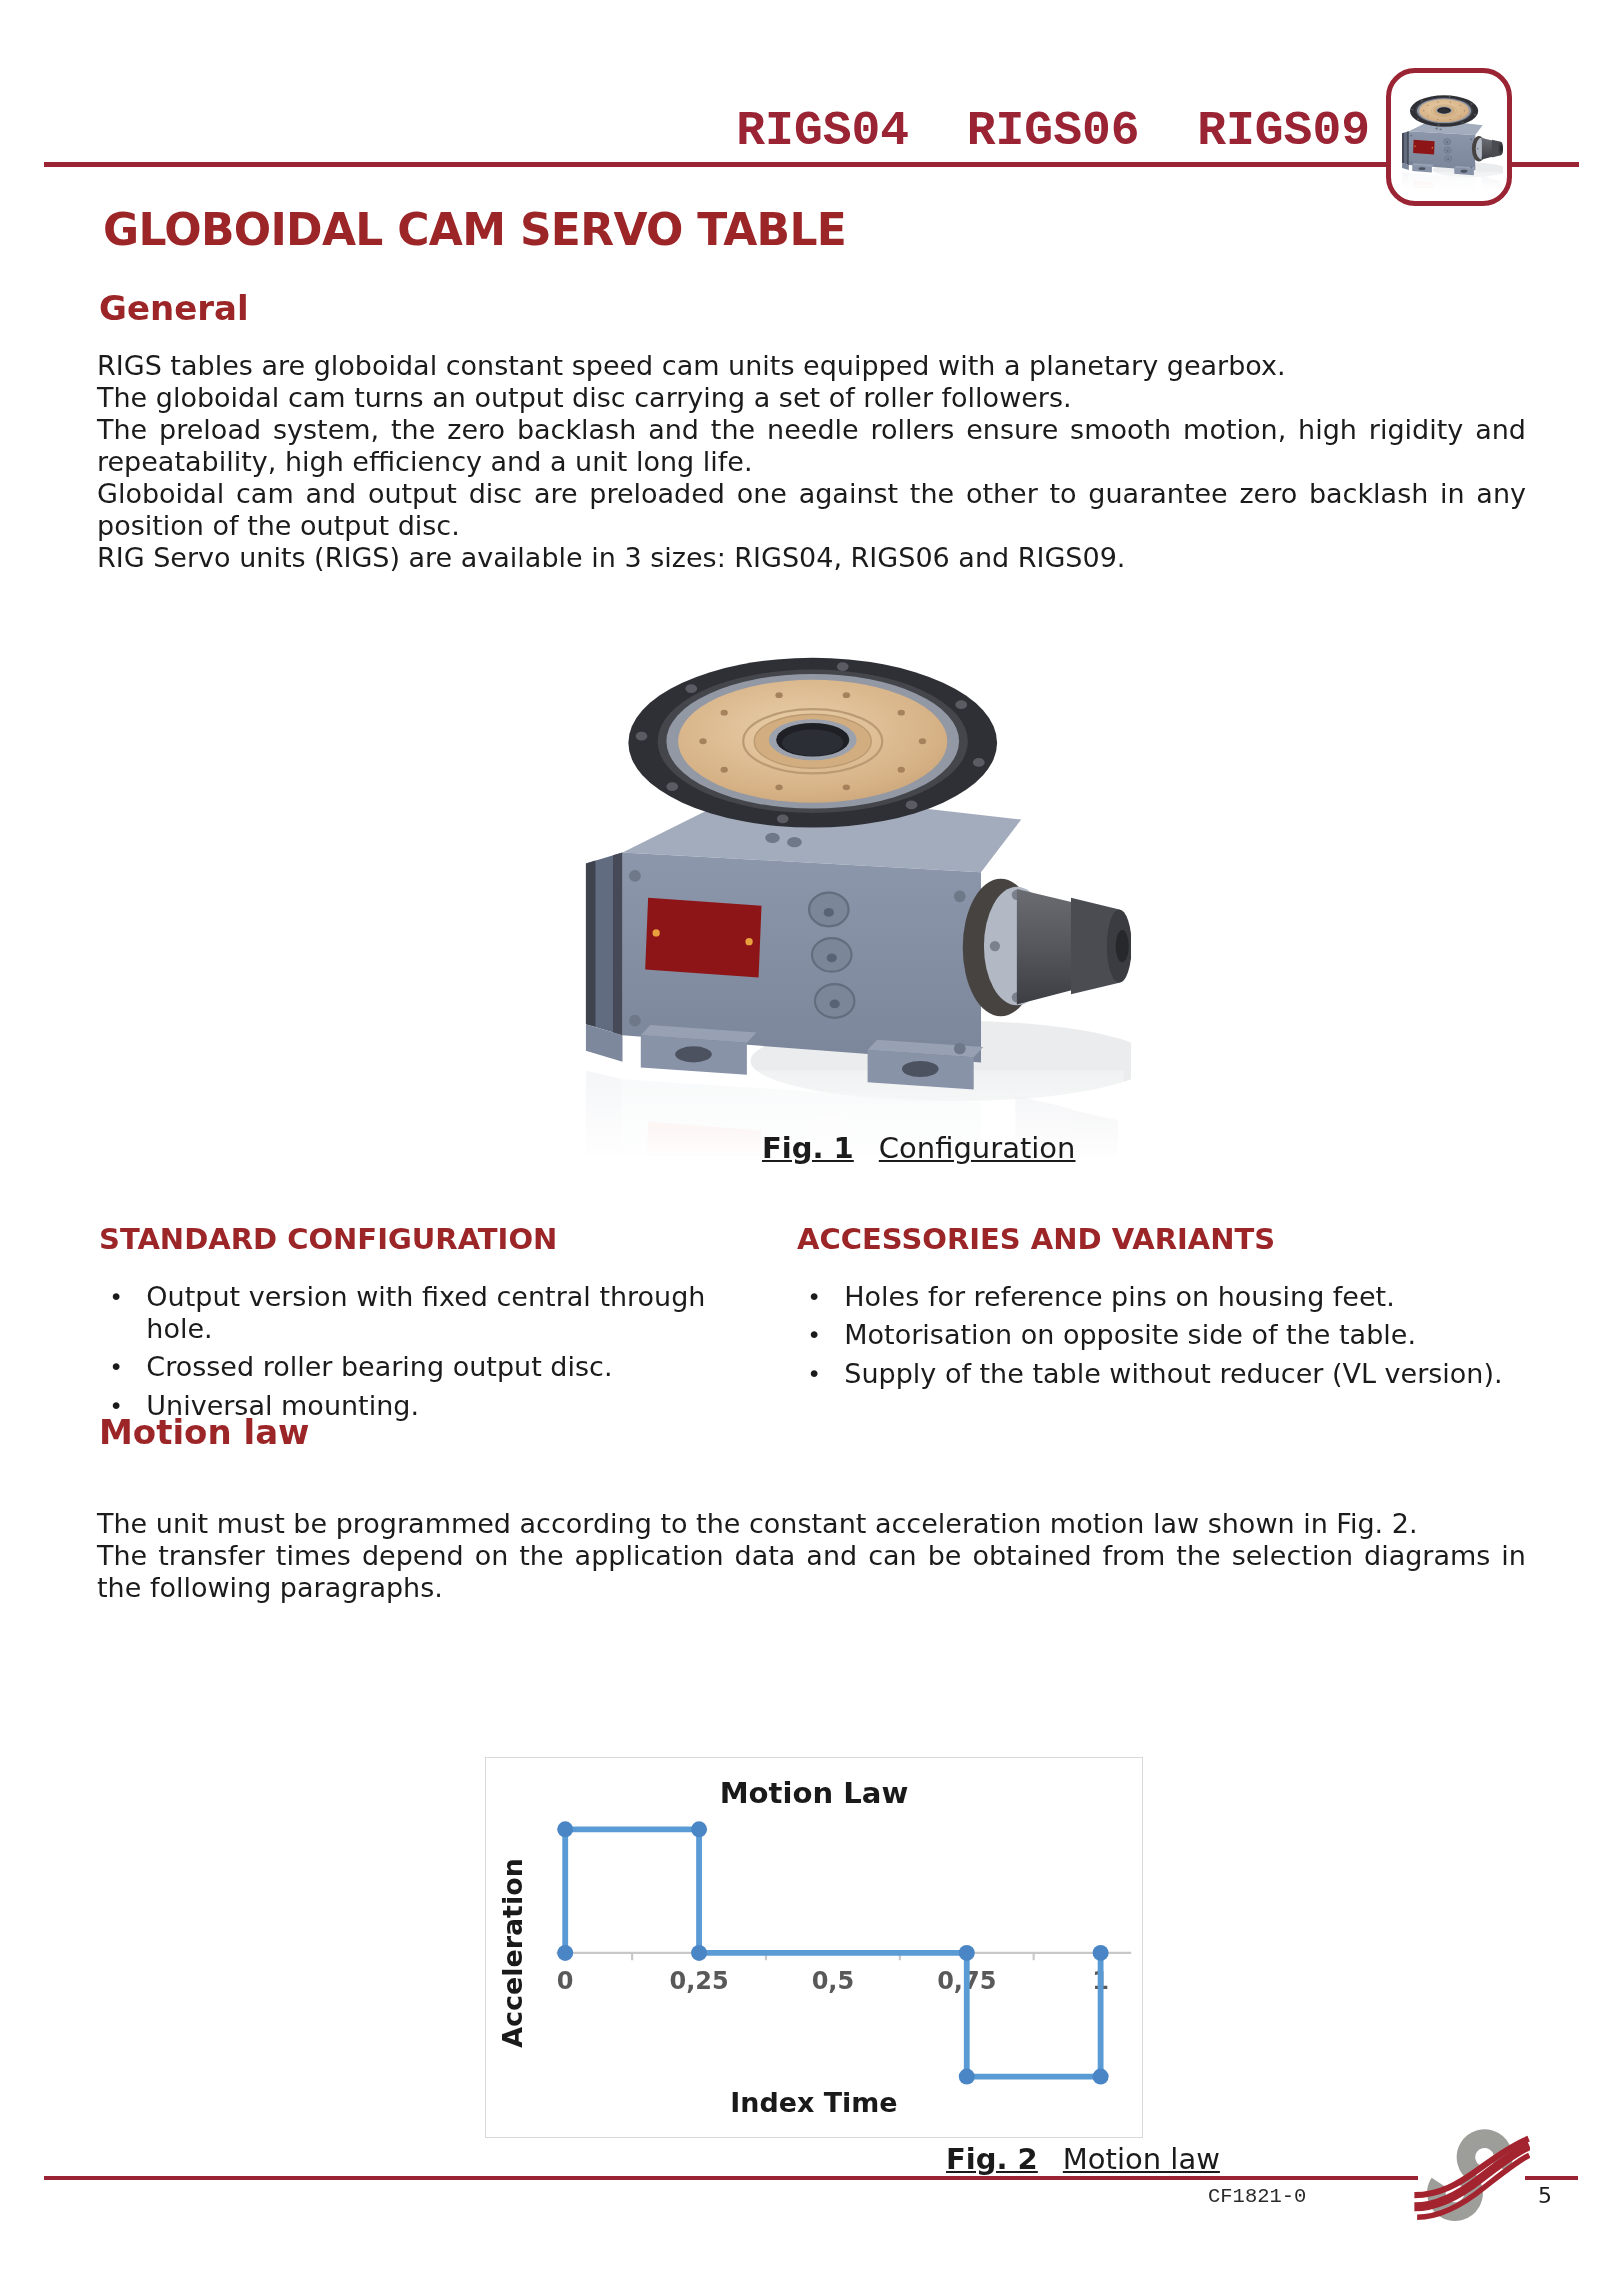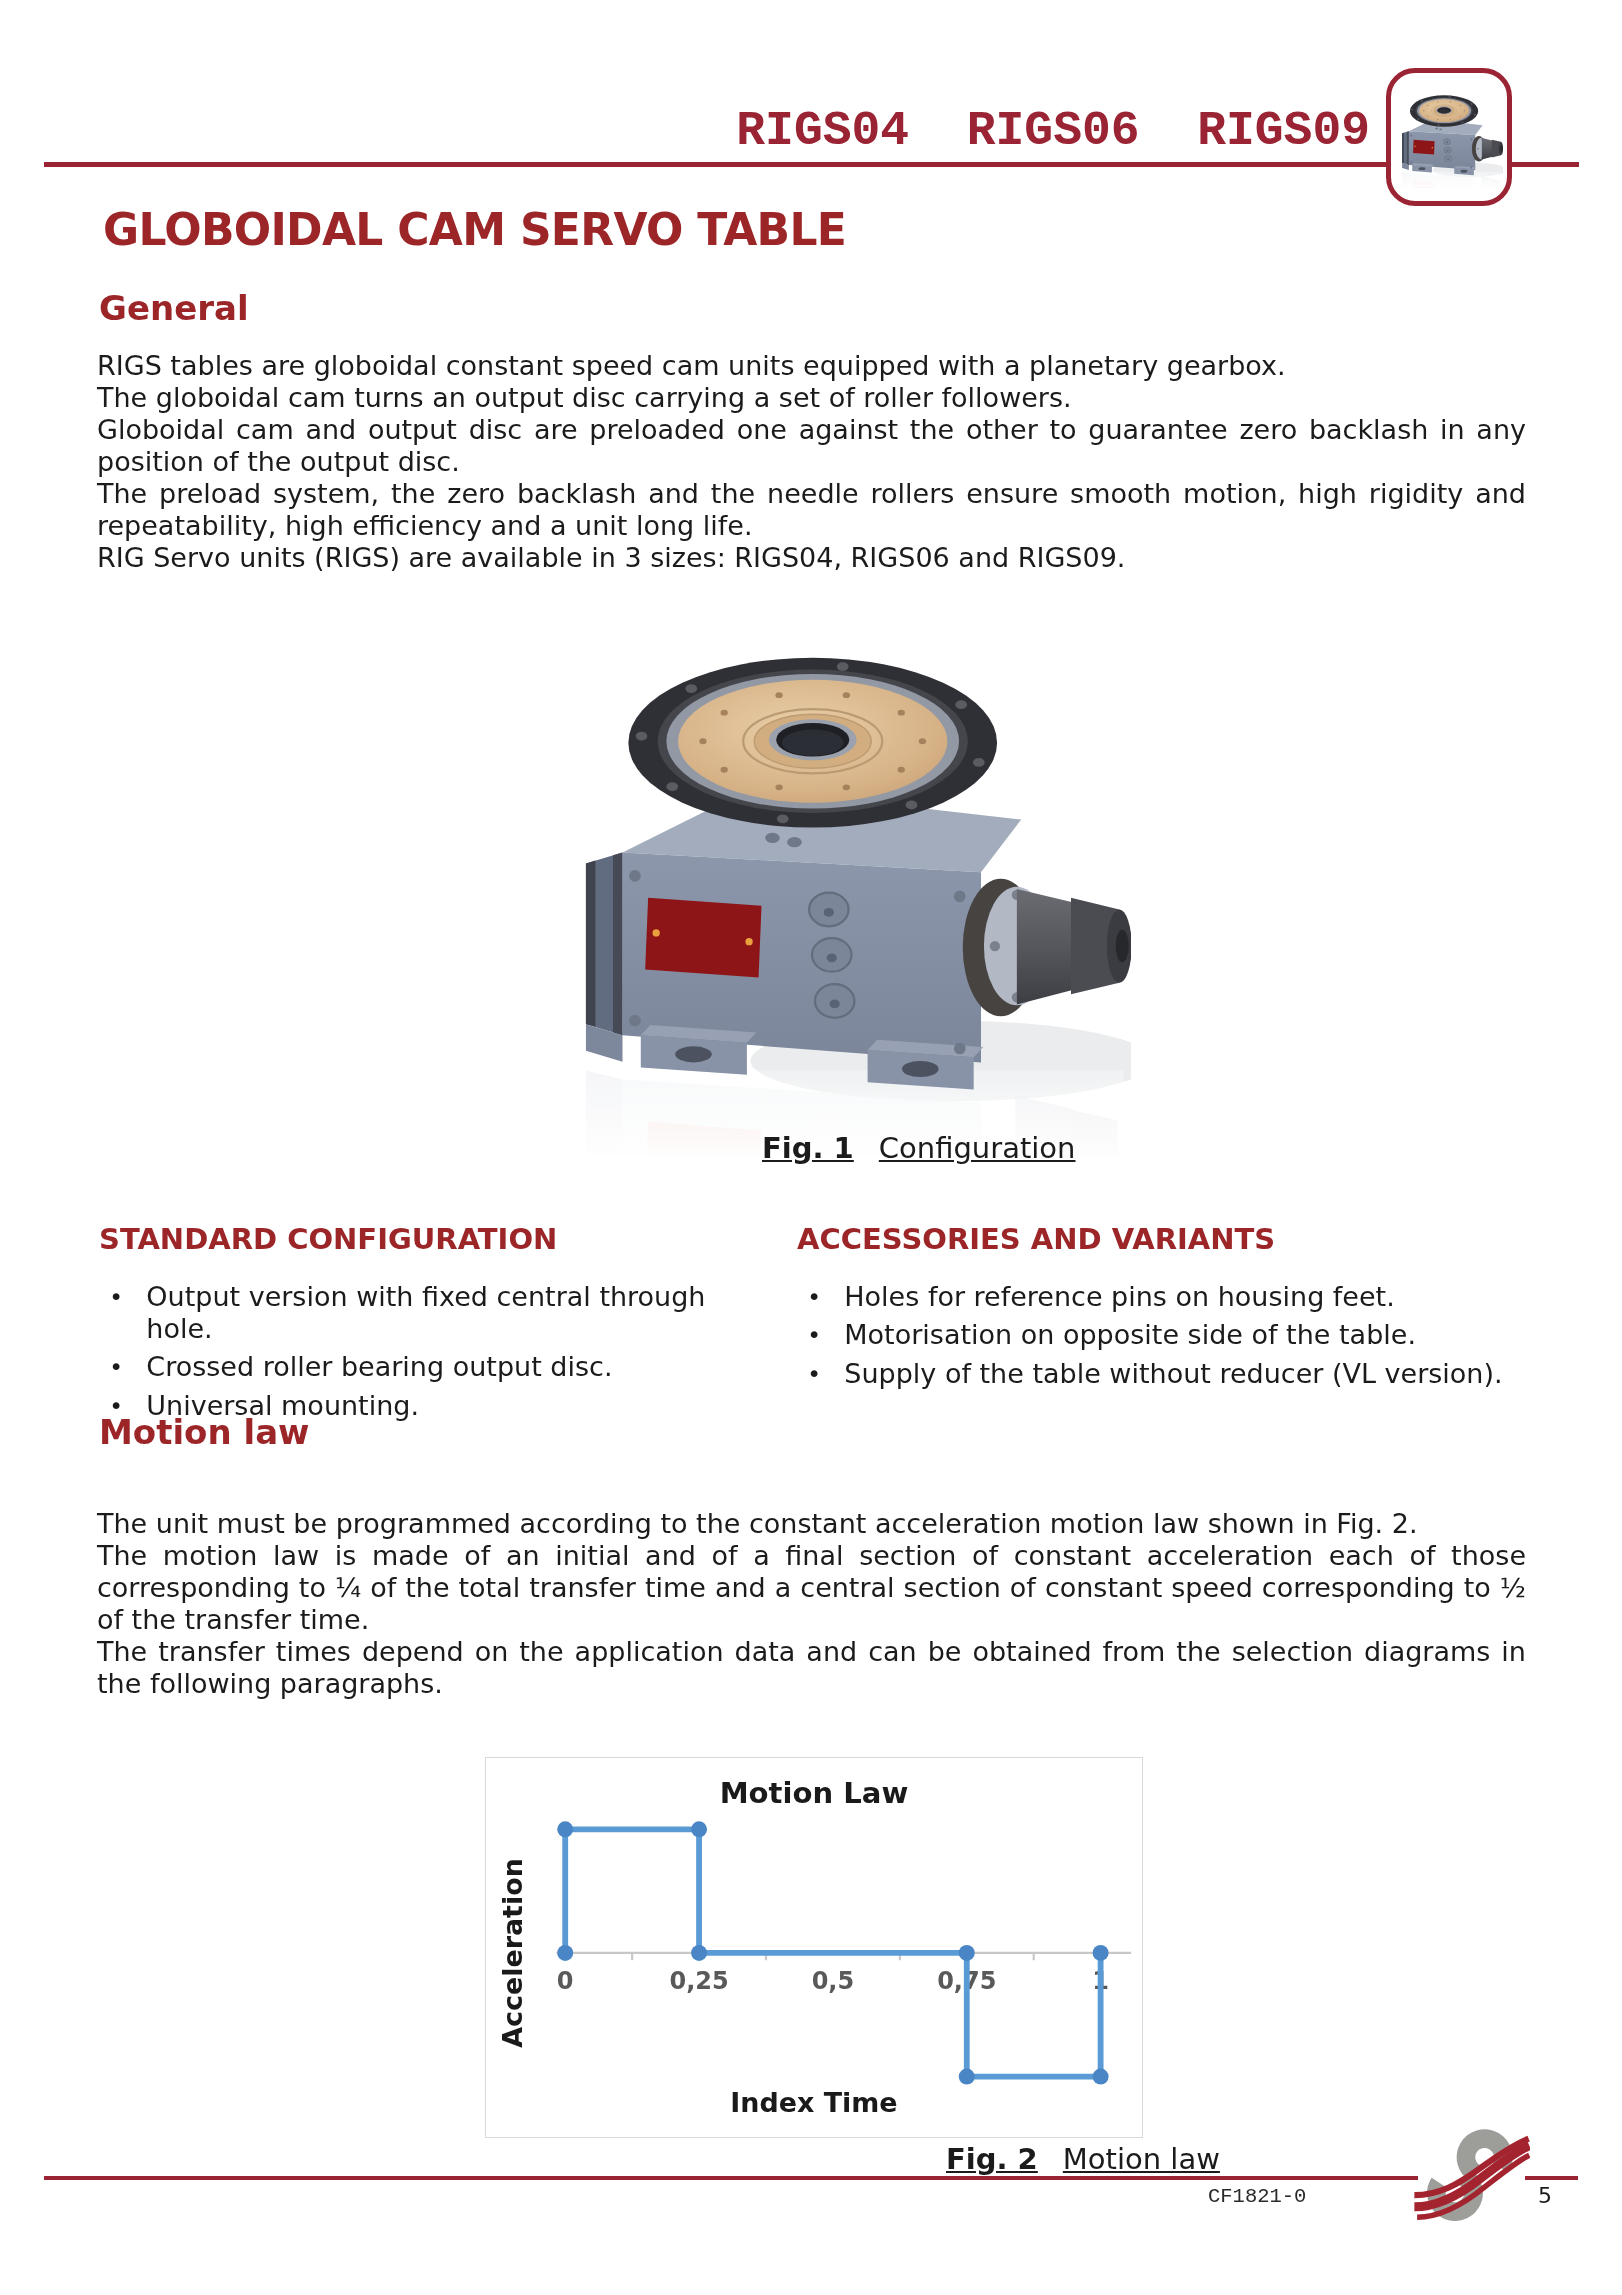--- a/index.html
+++ b/index.html
@@ -226,22 +226,22 @@
         <use href="#product-unit"></use>
       </svg>
   </div>
 
   <div class="abs main-title">GLOBOIDAL CAM SERVO TABLE</div>
 
   <div class="abs section-heading h-general">General</div>
   <div class="abs jtext t-general">
     <p>RIGS tables are globoidal constant speed cam units equipped with a planetary gearbox.</p>
     <p>The globoidal cam turns an output disc carrying a set of roller followers.</p>
+    <p>The preload system, the zero backlash and the needle rollers ensure smooth motion, high rigidity and repeatability, high efficiency and a unit long life.</p>
     <p>Globoidal cam and output disc are preloaded one against the other to guarantee zero backlash in any position of the output disc.</p>
-    <p>The preload system, the zero backlash and the needle rollers ensure smooth motion, high rigidity and repeatability, high efficiency and a unit long life.</p>
     <p>RIG Servo units (RIGS) are available in 3 sizes: RIGS04, RIGS06 and RIGS09.</p>
   </div>
 
   <div class="abs fig1-wrap">
     <svg viewBox="0 0 790 745">
         <use href="#product-unit"></use>
       </svg>
   </div>
   <div class="abs fig-caption cap1"><b>Fig. 1</b><span class="cap-gap"></span><span>Configuration</span></div>
 
@@ -276,21 +276,20 @@
       <li>
           <span class="bullet">•</span>
           <span>Supply of the table without reducer (VL version).</span>
         </li>
     </ul>
   </div>
 
   <div class="abs section-heading h-motion">Motion law</div>
   <div class="abs jtext t-motion">
     <p>The unit must be programmed according to the constant acceleration motion law shown in Fig. 2.</p>
-    <p>The motion law is made of an initial and of a final section of constant acceleration each of those corresponding to ¼ of the total transfer time and a central section of constant speed corresponding to ½ of the transfer time.</p>
     <p>The transfer times depend on the application data and can be obtained from the selection diagrams in the following paragraphs.</p>
   </div>
 
   <div class="abs chart-frame">
     <svg id="chart-svg" viewBox="0 0 898 521">
         <text x="449" y="62" text-anchor="middle" class="chart-title-text">Motion Law</text>
         <line x1="95" y1="268" x2="885" y2="268" stroke="#C8C8C8" stroke-width="3"></line>
         <line x1="199" y1="268" x2="199" y2="278" stroke="#C8C8C8" stroke-width="3"></line>
         <line x1="383" y1="268" x2="383" y2="278" stroke="#C8C8C8" stroke-width="3"></line>
         <line x1="567" y1="268" x2="567" y2="278" stroke="#C8C8C8" stroke-width="3"></line>

